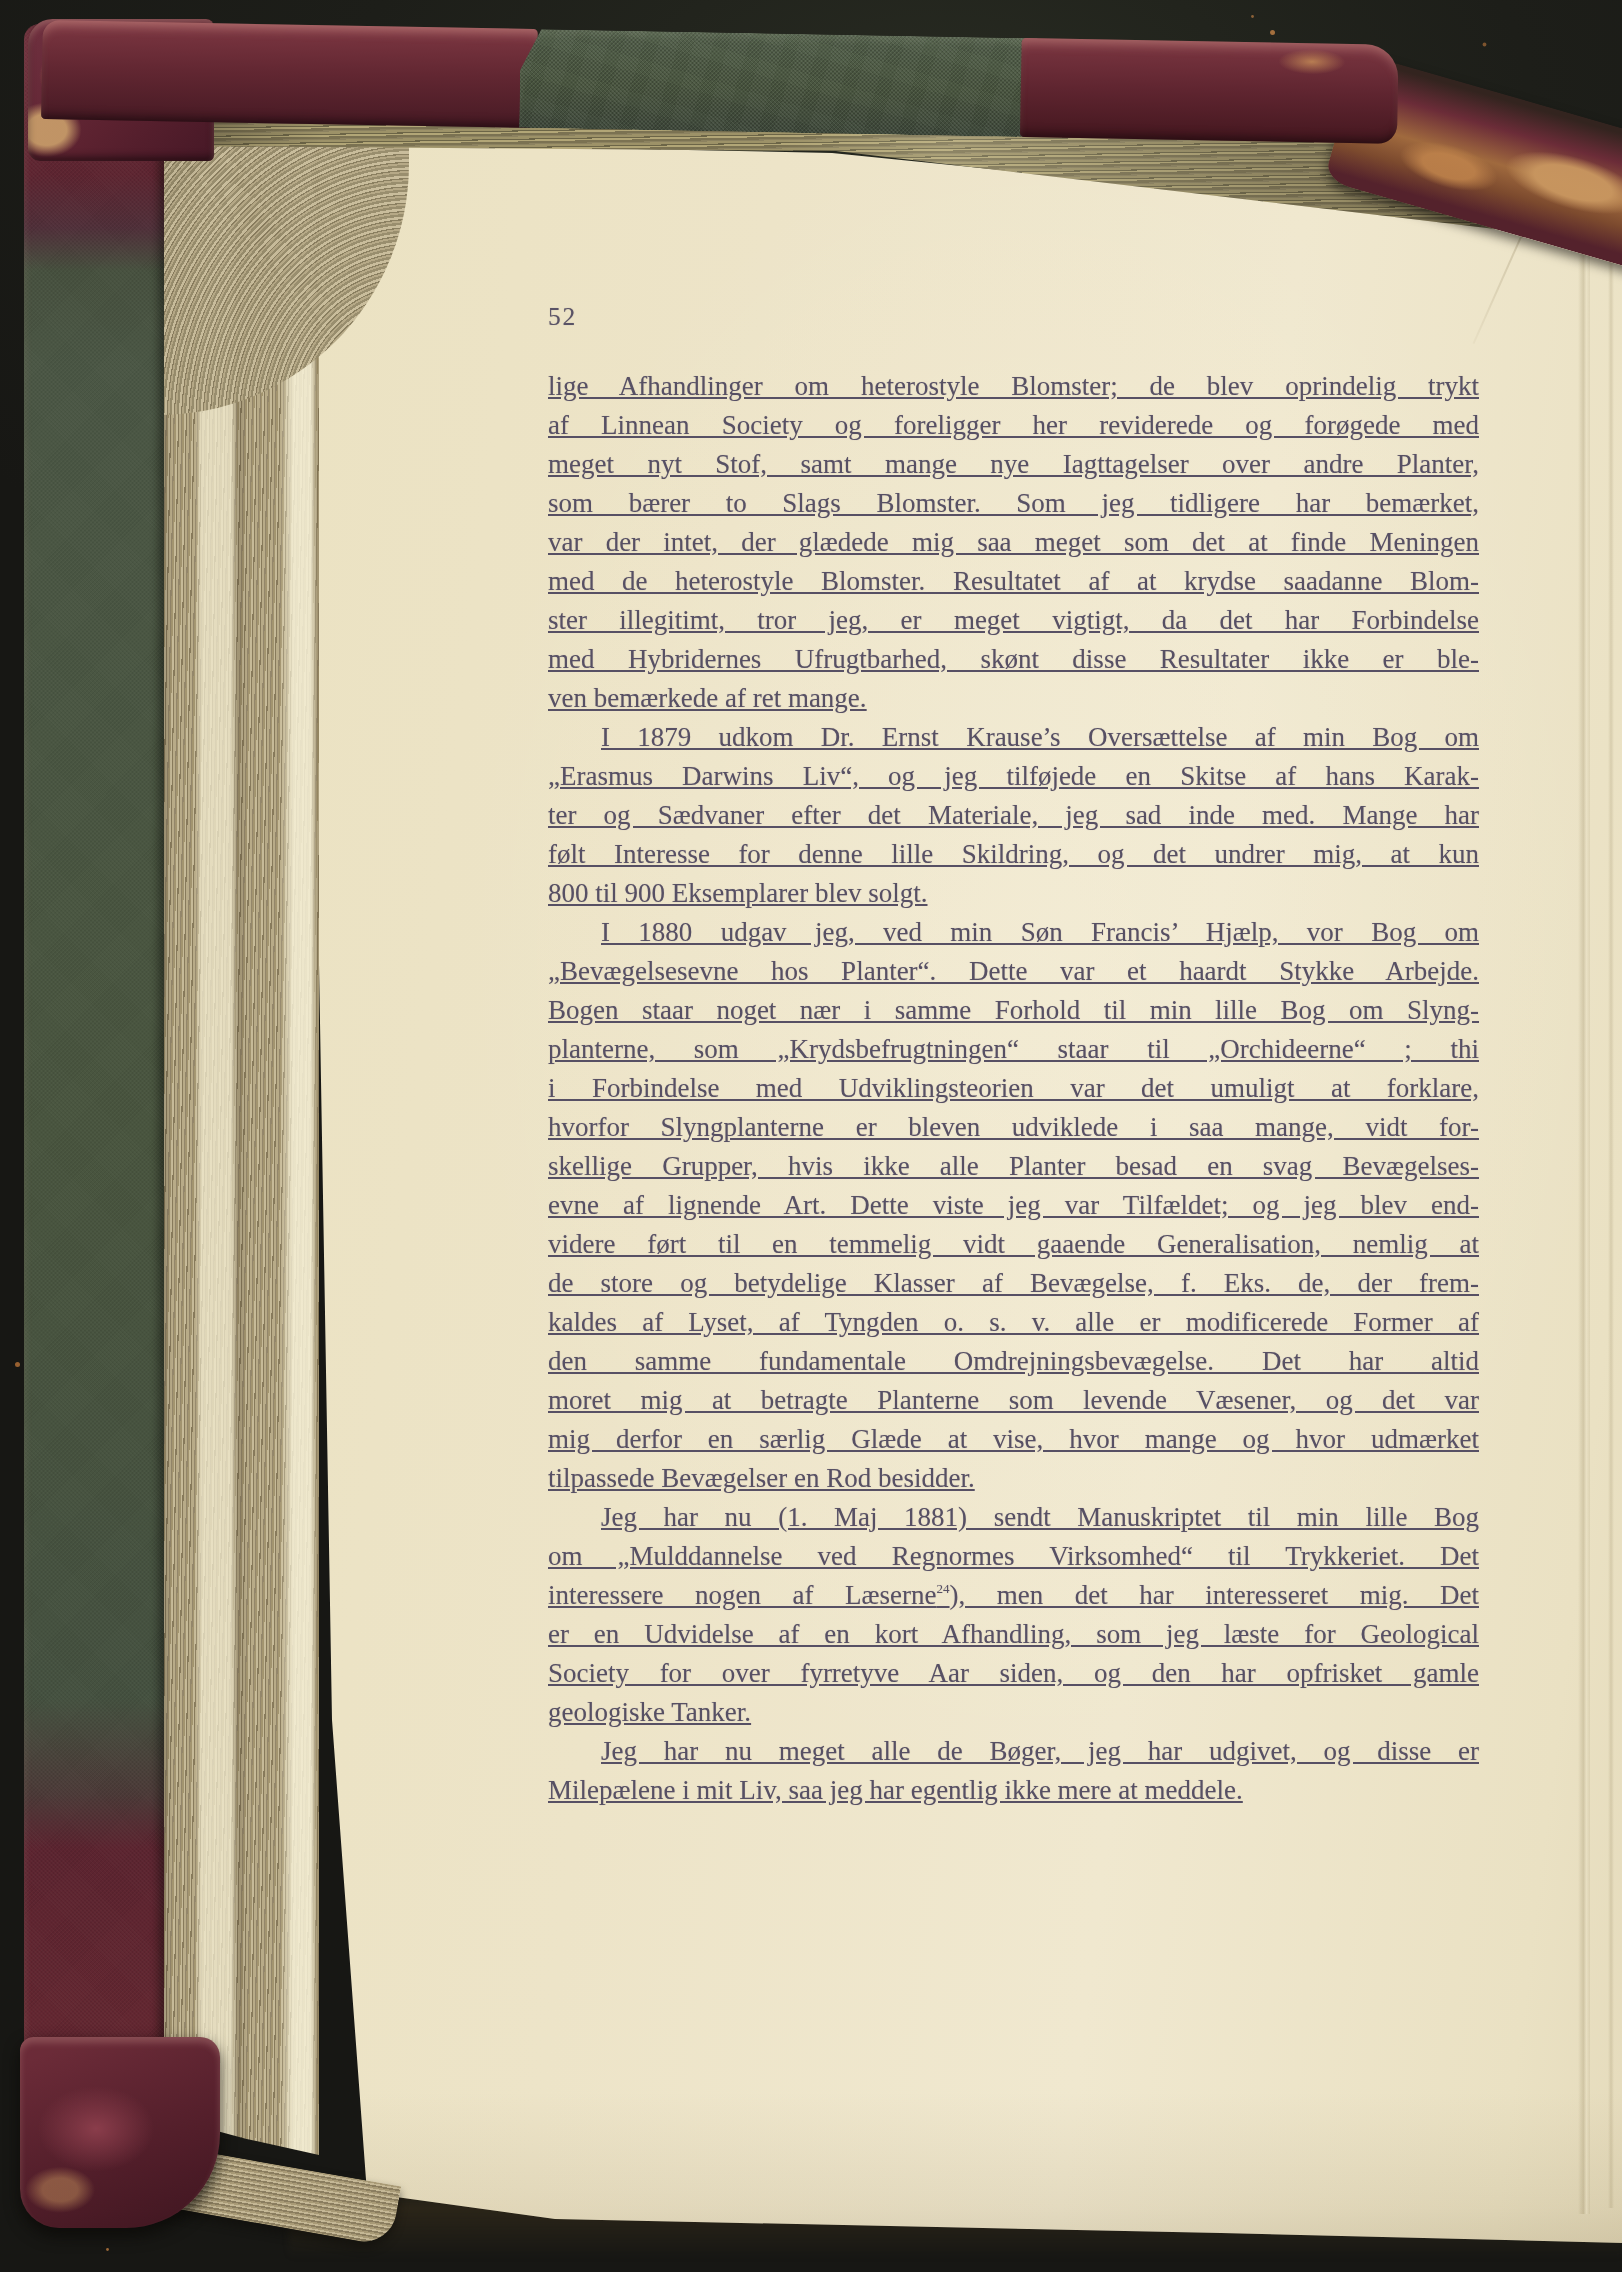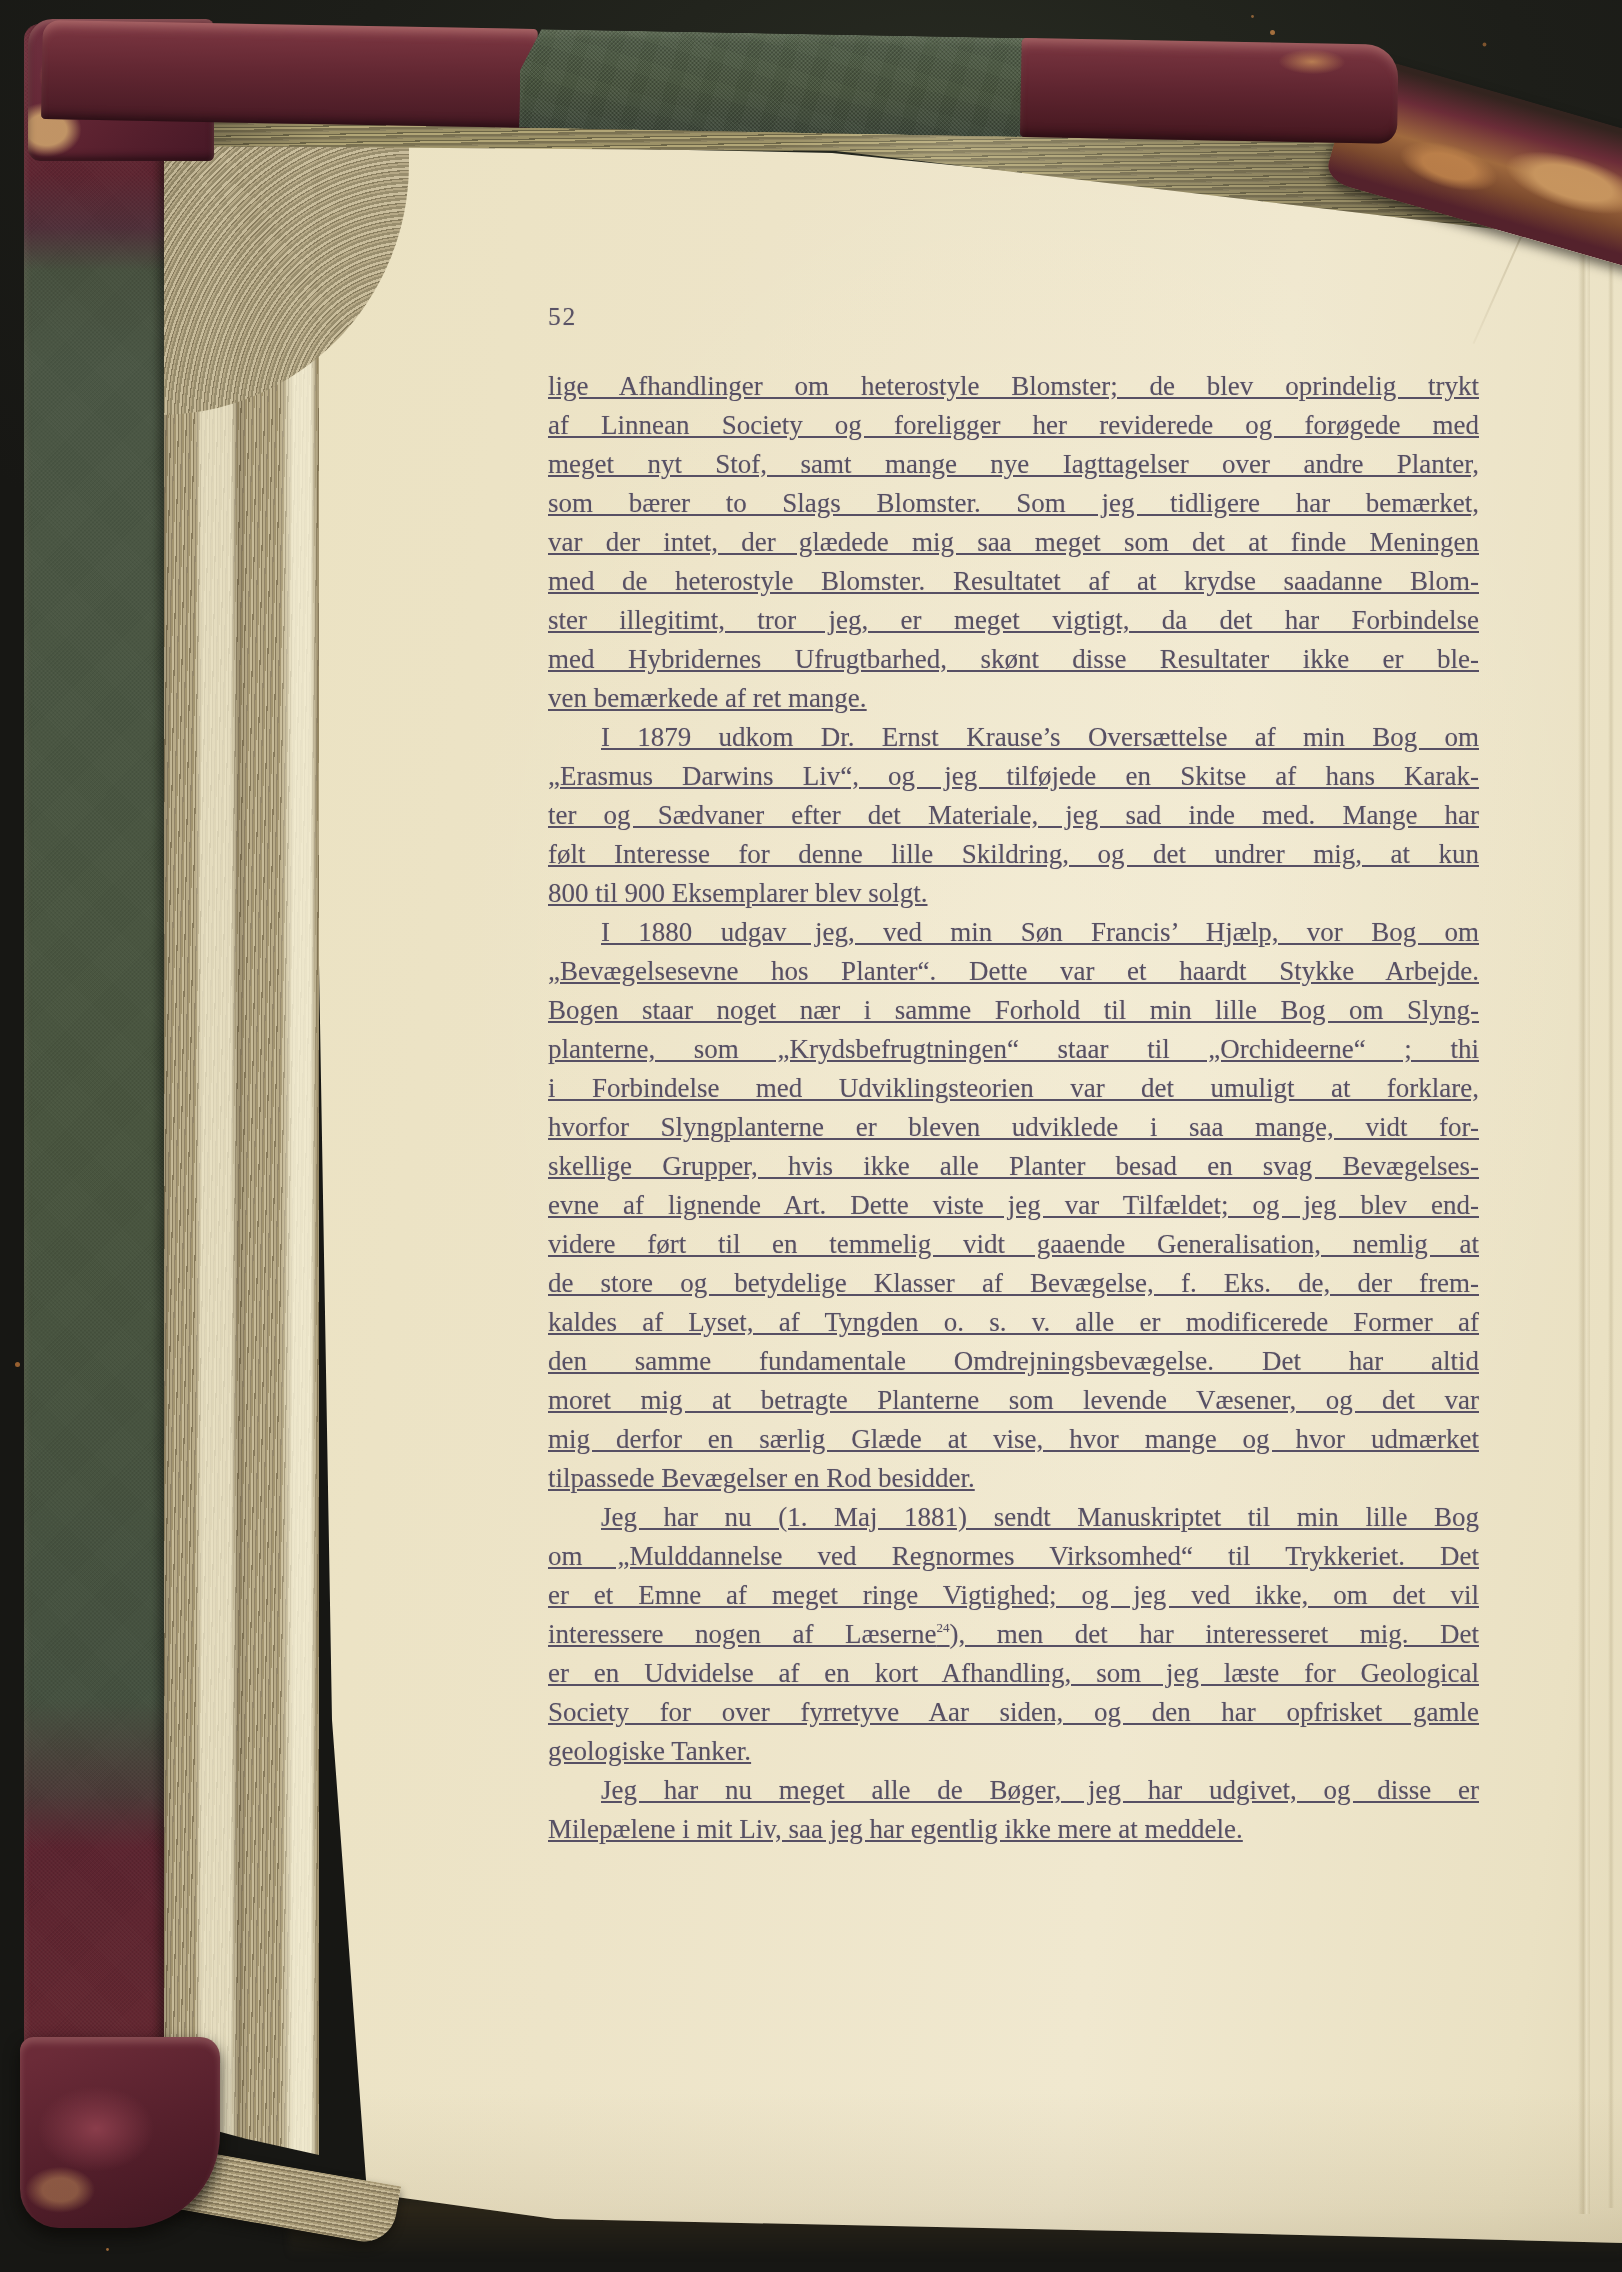--- a/index.html
+++ b/index.html
@@ -219,21 +219,20 @@
         <div class="line">evne af lignende Art. Dette viste jeg var Tilfældet; og jeg blev end-</div>
         <div class="line">videre ført til en temmelig vidt gaaende Generalisation, nemlig at</div>
         <div class="line">de store og betydelige Klasser af Bevægelse, f. Eks. de, der frem-</div>
         <div class="line">kaldes af Lyset, af Tyngden o. s. v. alle er modificerede Former af</div>
         <div class="line">den samme fundamentale Omdrejningsbevægelse. Det har altid</div>
         <div class="line">moret mig at betragte Planterne som levende Væsener, og det var</div>
         <div class="line">mig derfor en særlig Glæde at vise, hvor mange og hvor udmærket</div>
         <div class="line last">tilpassede Bevægelser en Rod besidder.</div>
         <div class="line indent">Jeg har nu (1. Maj 1881) sendt Manuskriptet til min lille Bog</div>
         <div class="line">om „Mulddannelse ved Regnormes Virksomhed“ til Trykkeriet. Det</div>
-        <div class="line">er et Emne af meget ringe Vigtighed; og jeg ved ikke, om det vil</div>
         <div class="line">interessere nogen af Læserne<sup>24</sup>), men det har interesseret mig. Det</div>
         <div class="line">er en Udvidelse af en kort Afhandling, som jeg læste for Geological</div>
         <div class="line">Society for over fyrretyve Aar siden, og den har opfrisket gamle</div>
         <div class="line last">geologiske Tanker.</div>
         <div class="line indent">Jeg har nu meget alle de Bøger, jeg har udgivet, og disse er</div>
         <div class="line last">Milepælene i mit Liv, saa jeg har egentlig ikke mere at meddele.</div>
       </div>
   </div>
 </div>
 

